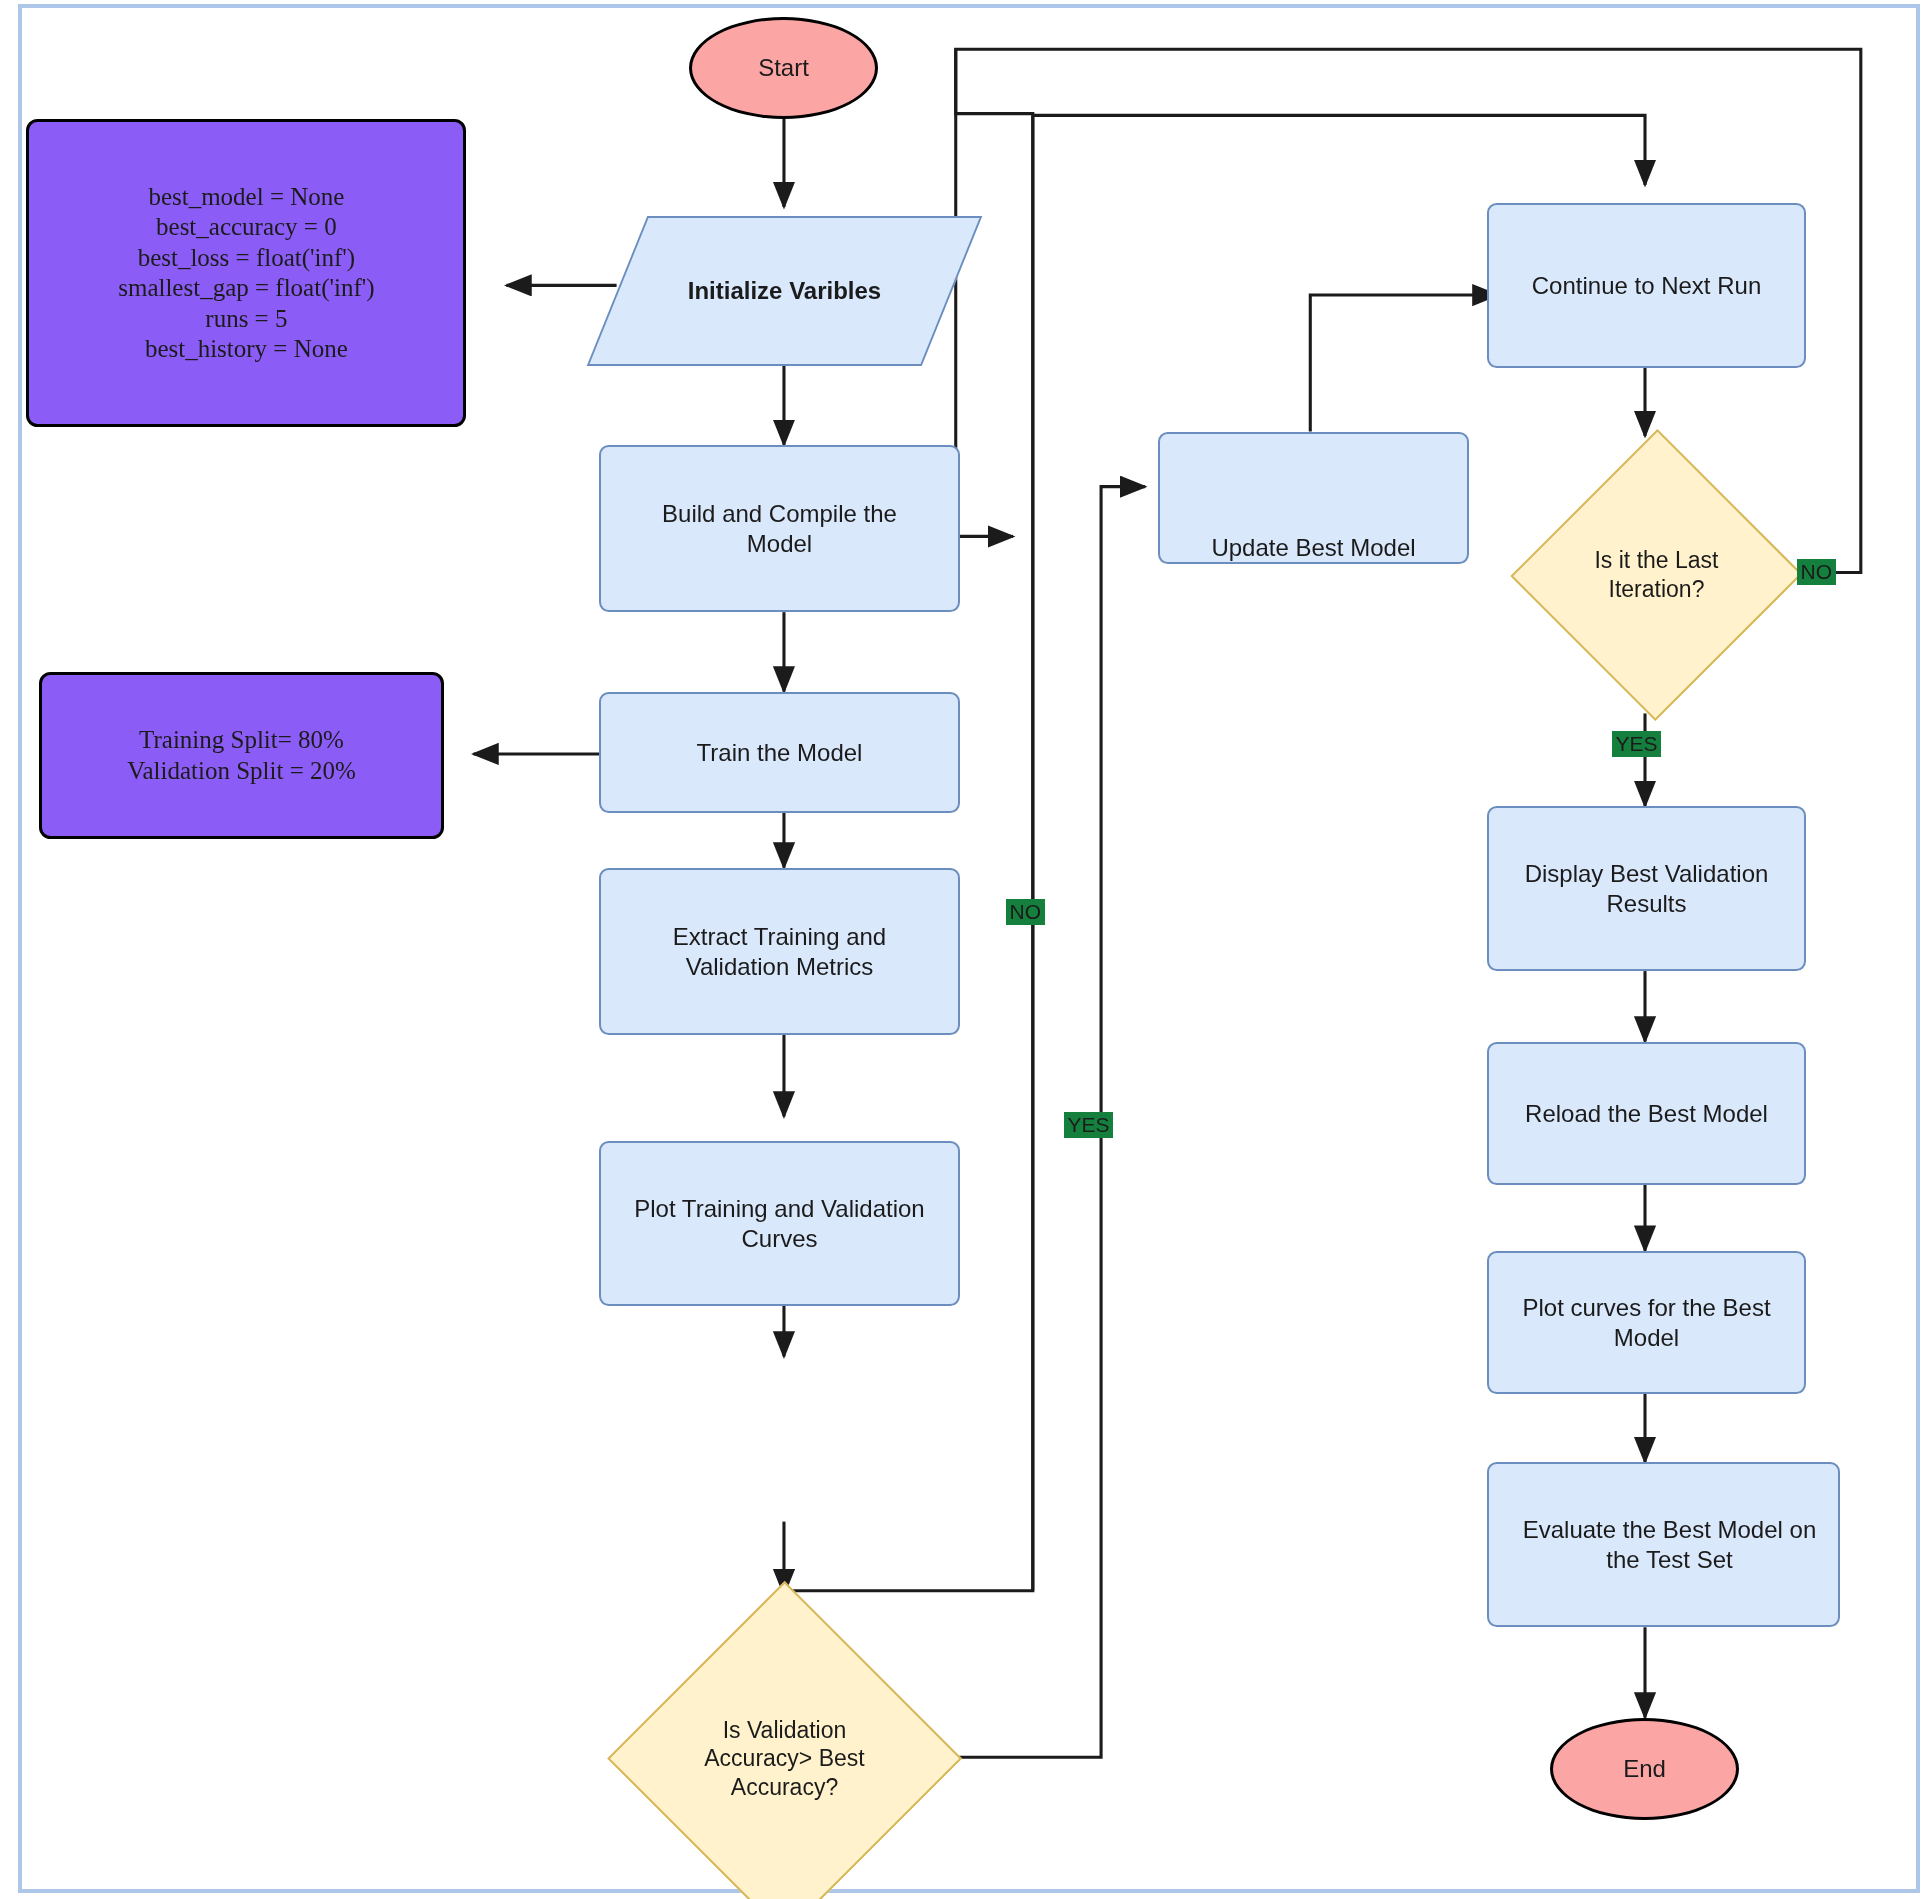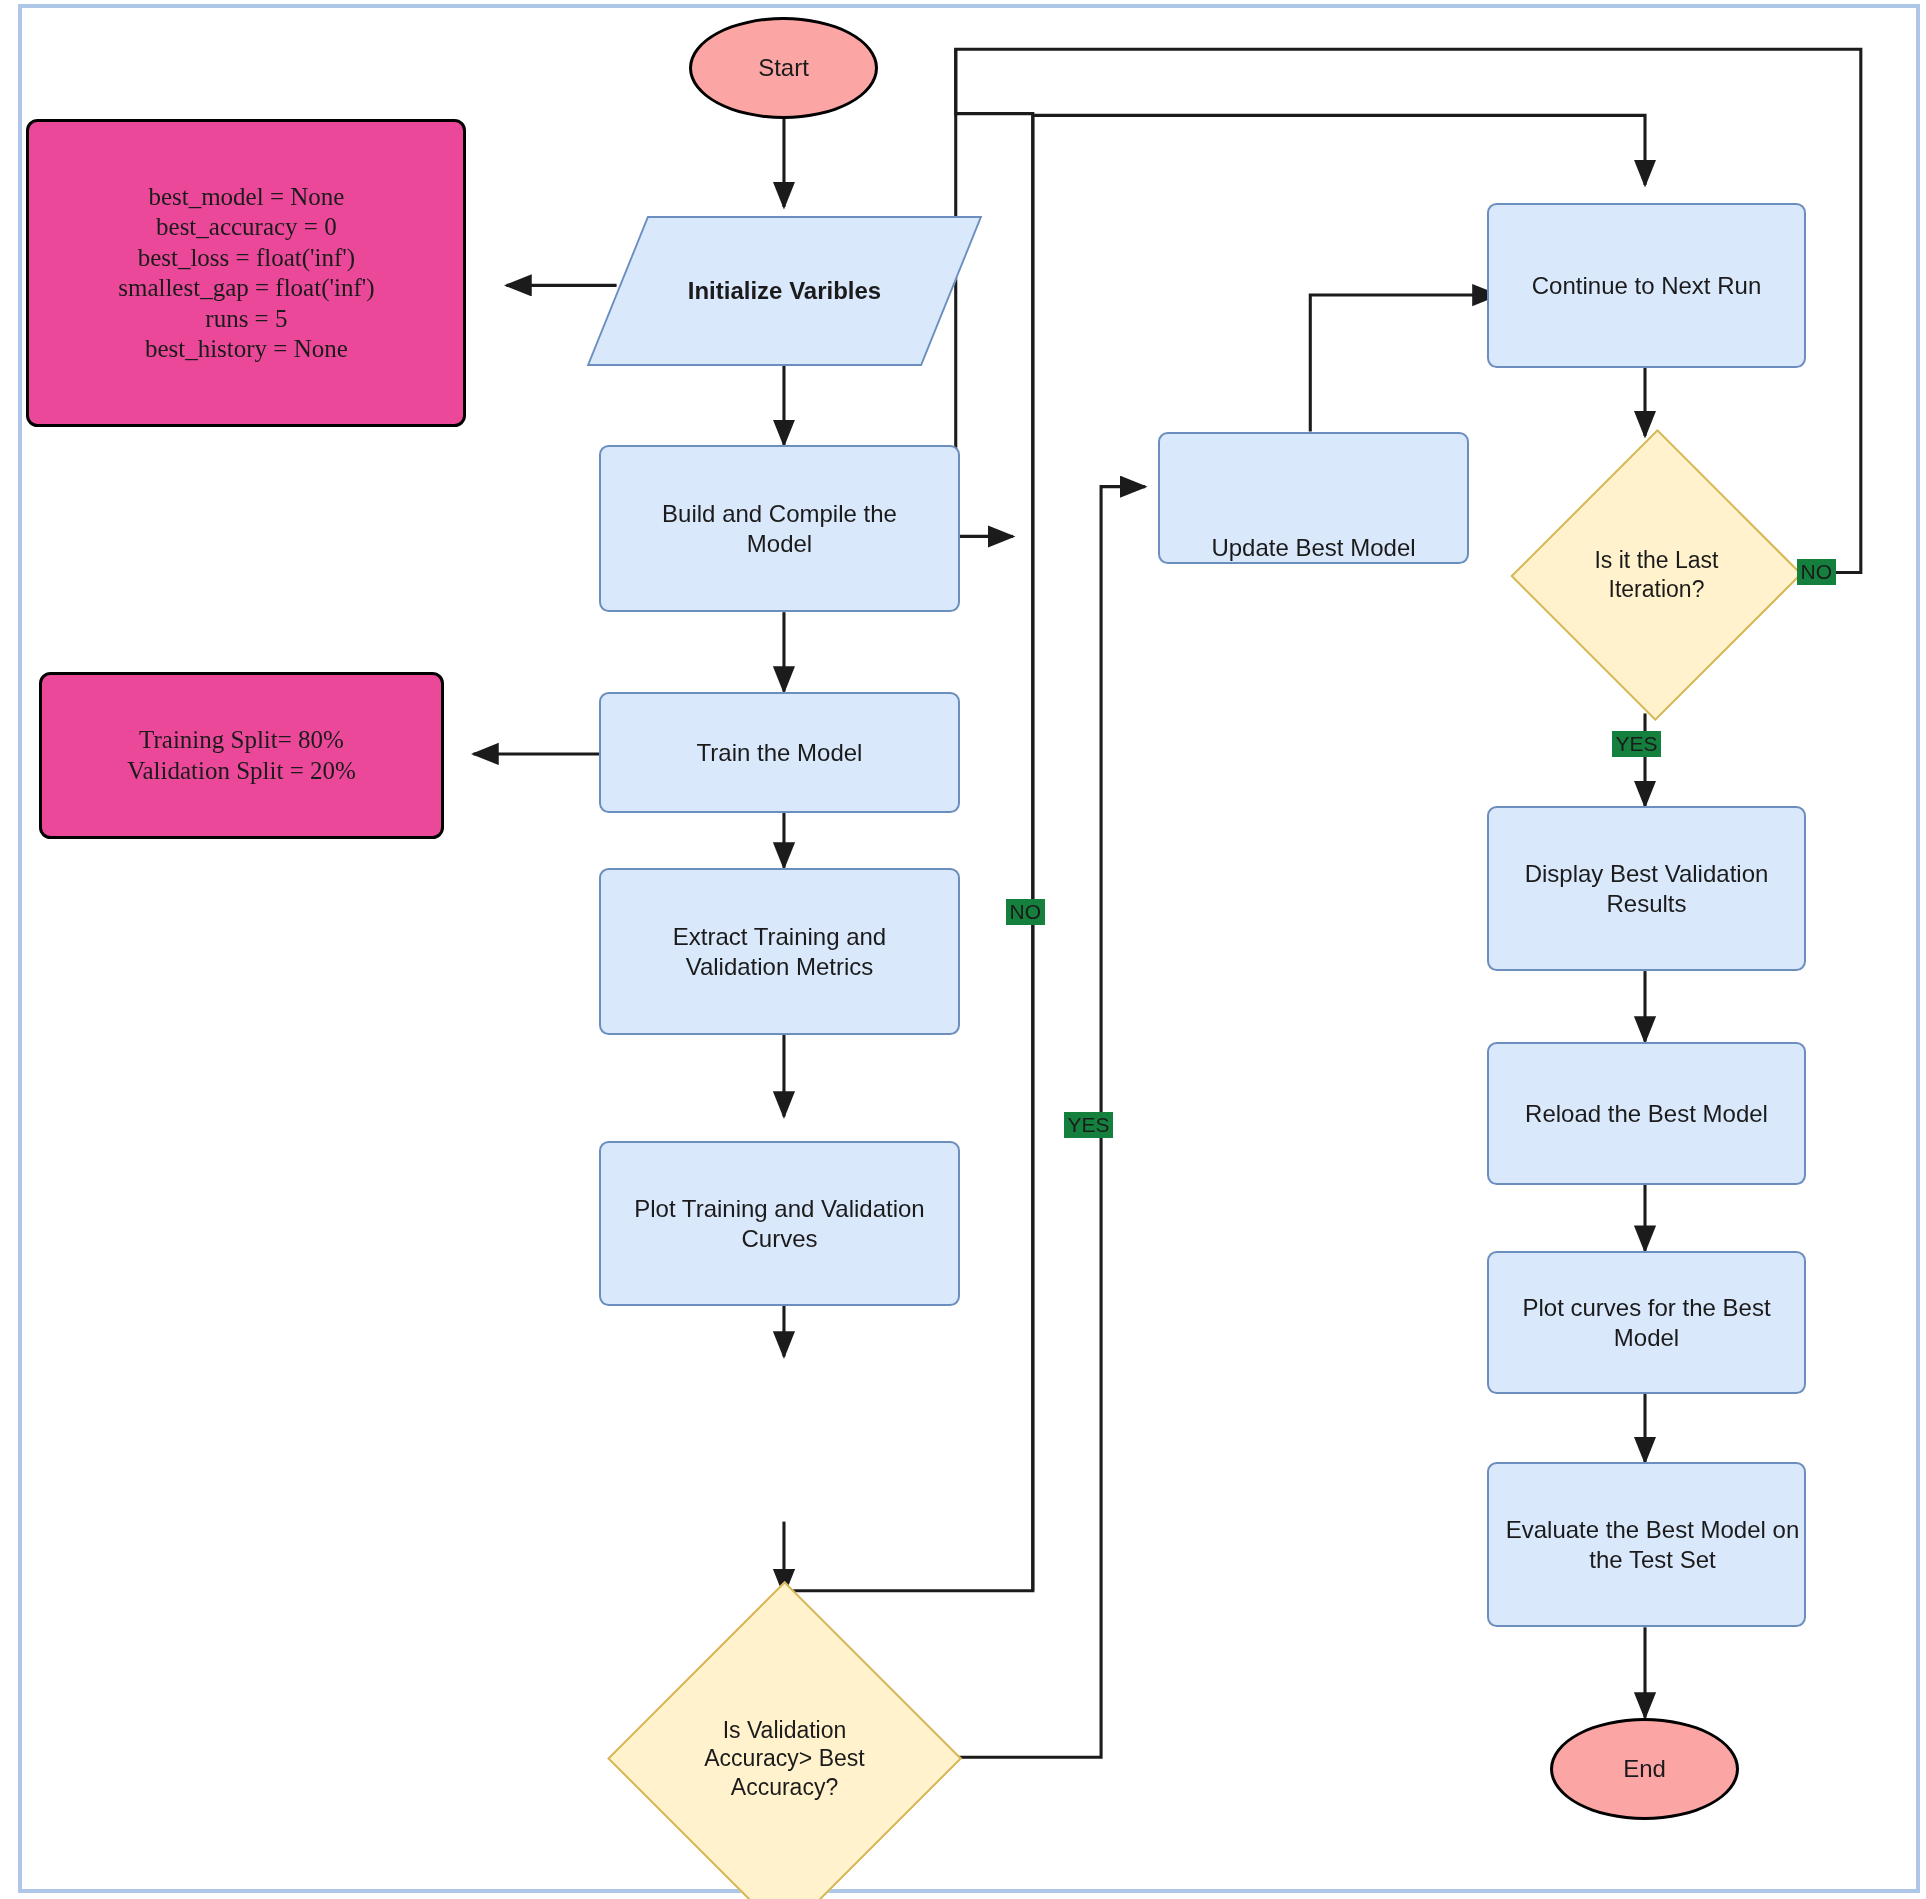--- a/index.html
+++ b/index.html
@@ -102,21 +102,21 @@
     height: 75%;
     background: #fff2cc;
     border: 2.6px solid #d6b656;
     transform: rotate(45deg);
     box-sizing: border-box;
   }
   .decision .txt { position: relative; z-index: 2; }
 
   
   .note {
-    background: #ec4899;
+    background: #8b5cf6;
     border: 3.5px solid #000000;
     border-radius: 11.5px;
     font-family: "Liberation Serif", serif;
     font-size: 25px;
     line-height: 1.30;
   }
 
   
   .edge-label {
     position: absolute;
@@ -259,21 +259,21 @@
 
   <div class="node proc" style="left:1487px; top:1042px; width:319px; height:143px;">
     <div class="txt">Reload the Best Model</div>
   </div>
 
   <div class="node proc" style="left:1487px; top:1251px; width:319px; height:143px;">
     <div class="txt">Plot curves for the Best
 Model</div>
   </div>
 
-  <div class="node proc" style="left:1487px; top:1462px; width:319px; height:165px;padding-left:12px;">
+  <div class="node proc" style="left:1487px; top:1462px; width:353px; height:165px;padding-left:12px;">
     <div class="txt">Evaluate the Best Model on
 the Test Set</div>
   </div>
 
   <div class="node term" style="left:1550px; top:1718px; width:189px; height:102px;">
     <div class="txt">End</div>
   </div>
 
   <div class="edge-label" style="left:1006px; top:899px;">NO</div>
 

